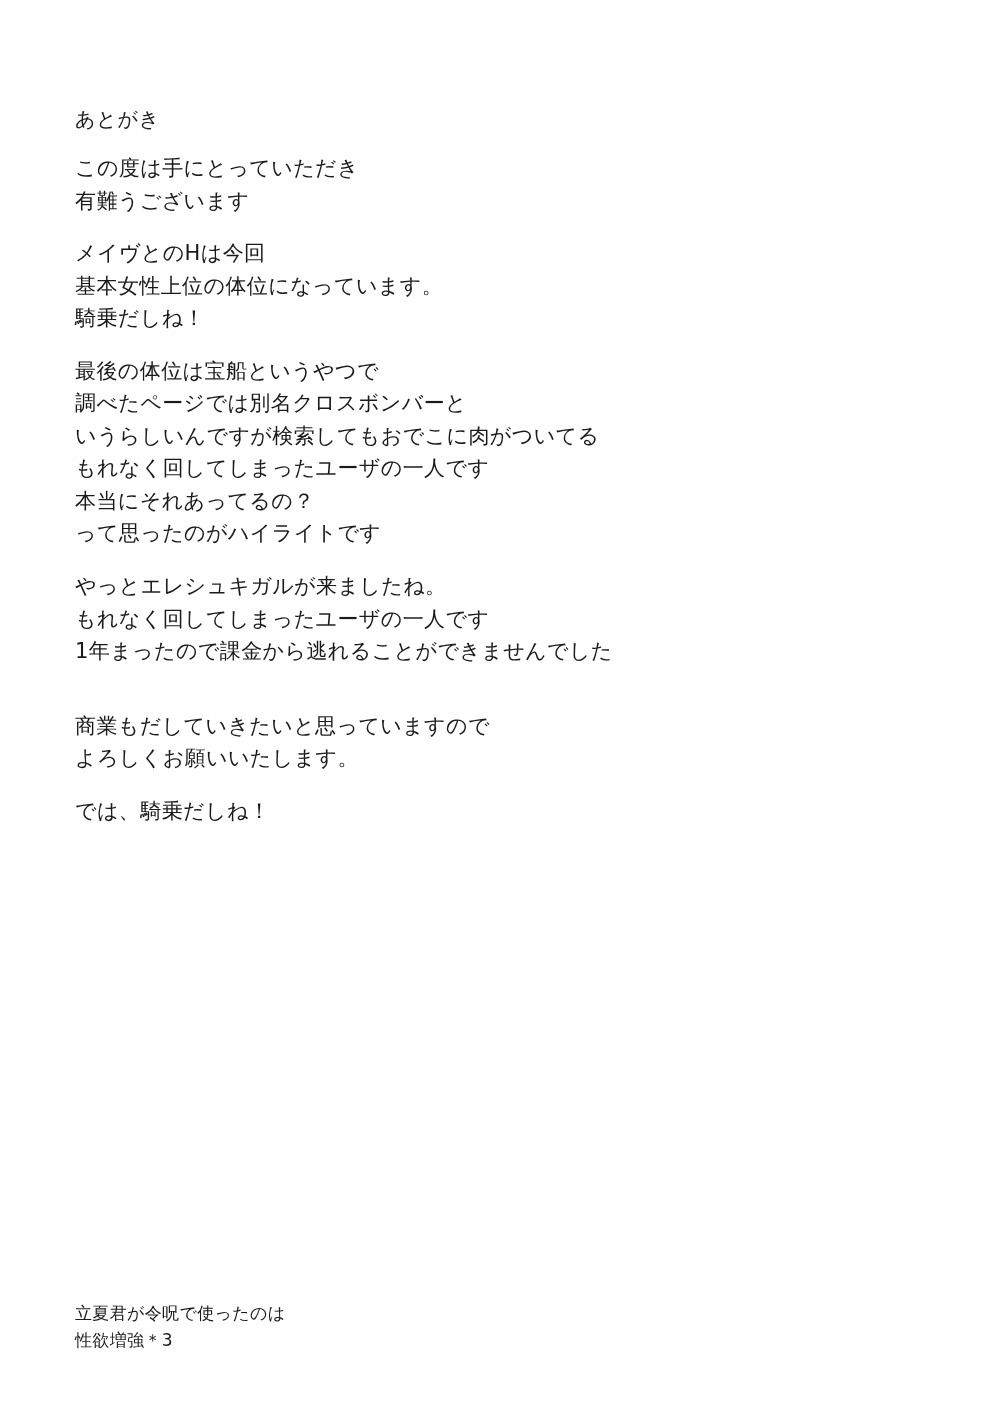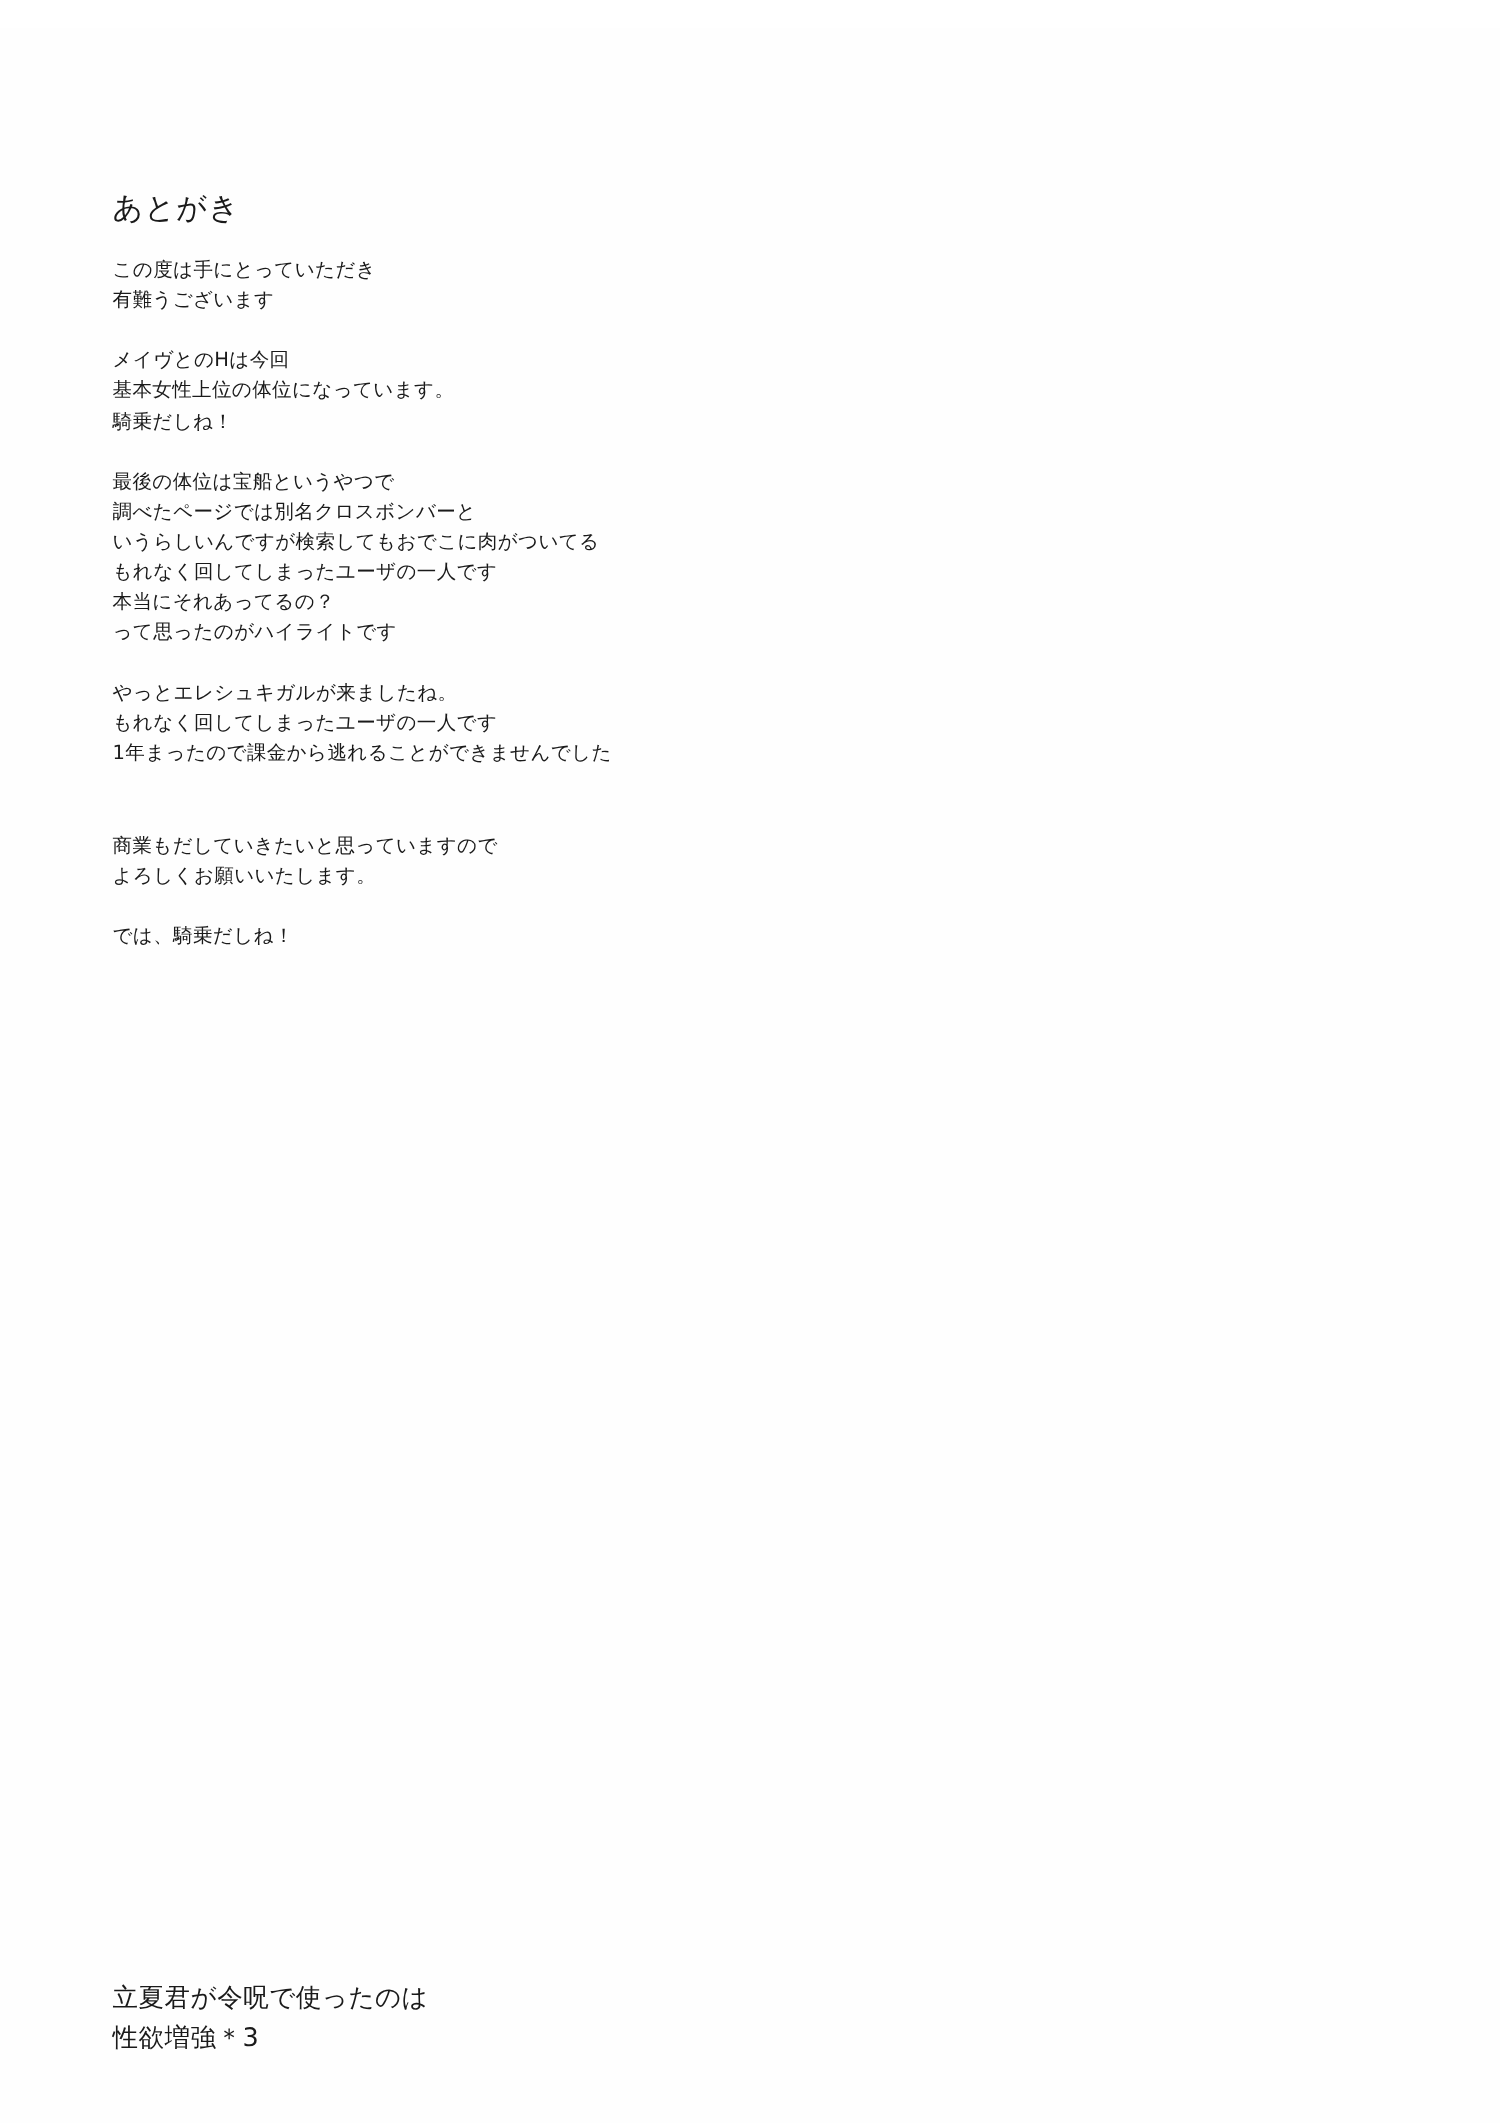--- a/index.html
+++ b/index.html
@@ -12,21 +12,20 @@
     background: #ffffff;
     font-family: "DejaVu Sans", "Liberation Sans", sans-serif;
     color: #1a1a1a;
     position: relative;
     overflow: hidden;
   }
   .page {
     position: absolute;
     inset: 0;
     background: #fefefe;
-    margin-top: 19px;
   }
   .afterword {
     position: absolute;
     left: 75px;
     top: 104px;
     width: 700px;
   }
   .heading {
     font-size: 20px;
     line-height: 1.5;
@@ -34,21 +33,21 @@
     margin: 0 0 18px 0;
     font-weight: 400;
   }
   .block {
     margin: 0 0 20px 0;
   }
   .block.gap-large {
     margin-bottom: 42px;
   }
   .line {
-    font-size: 13px;
+    font-size: 21px;
     line-height: 1.55;
     letter-spacing: 0.02em;
     white-space: pre;
     margin: 0;
   }
   .footnote {
     position: absolute;
     left: 75px;
     top: 1300px;
     width: 600px;

